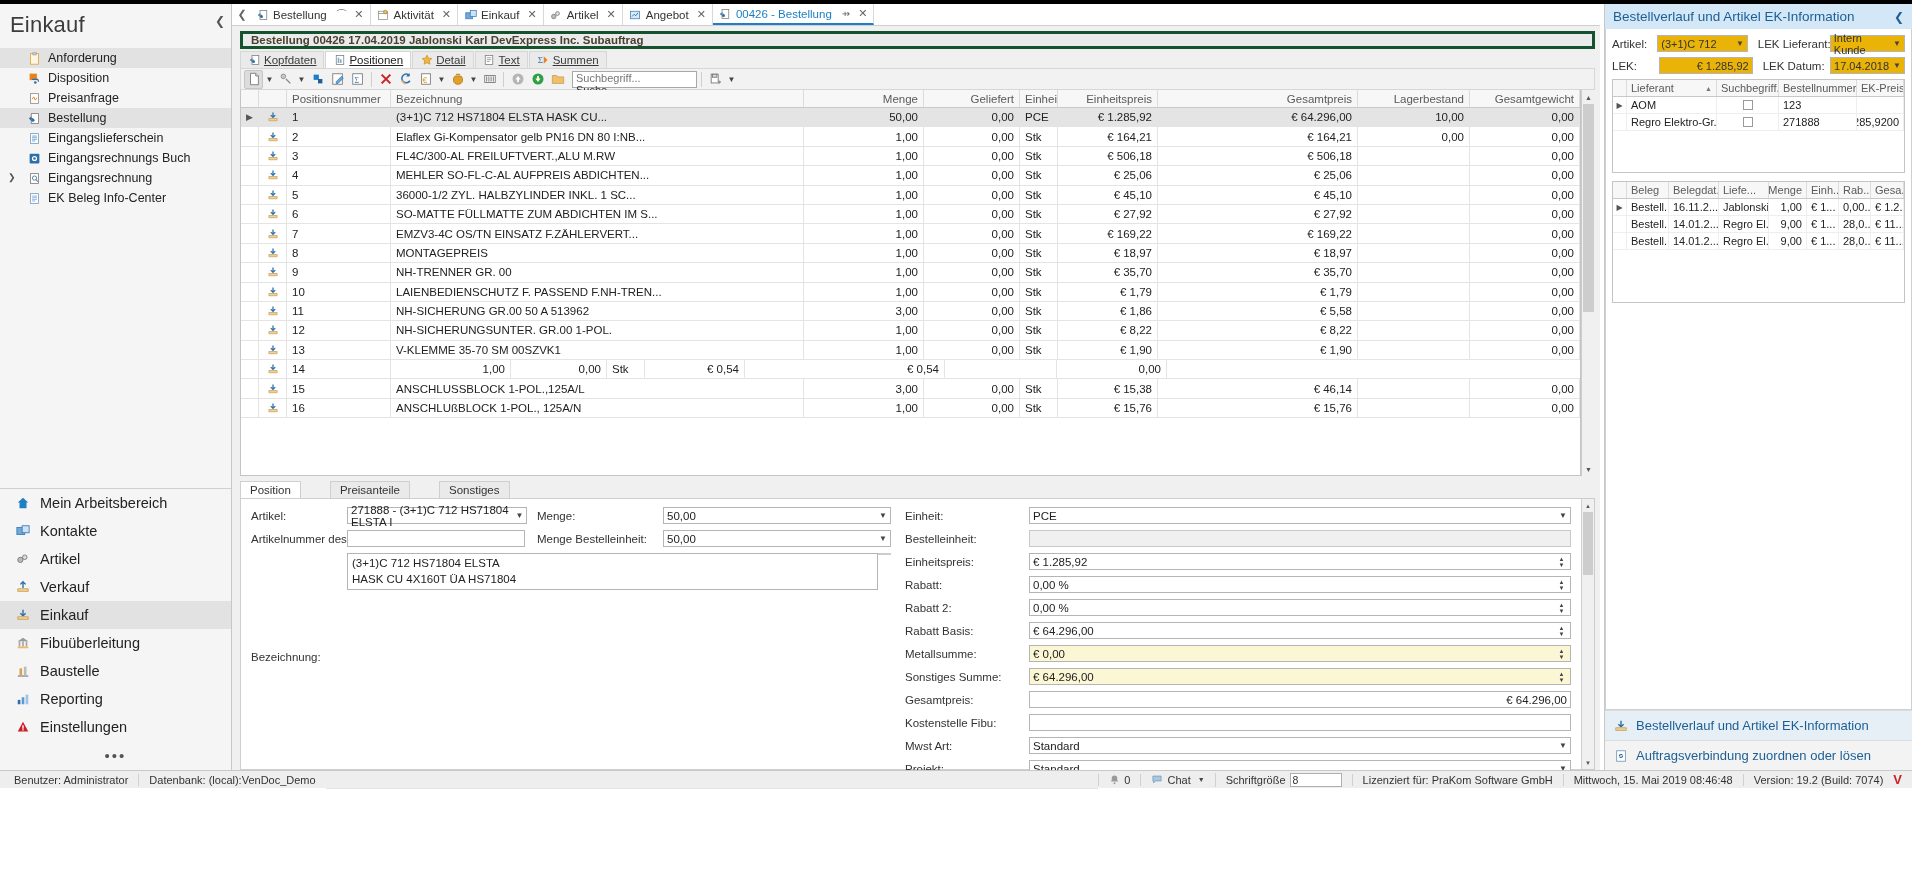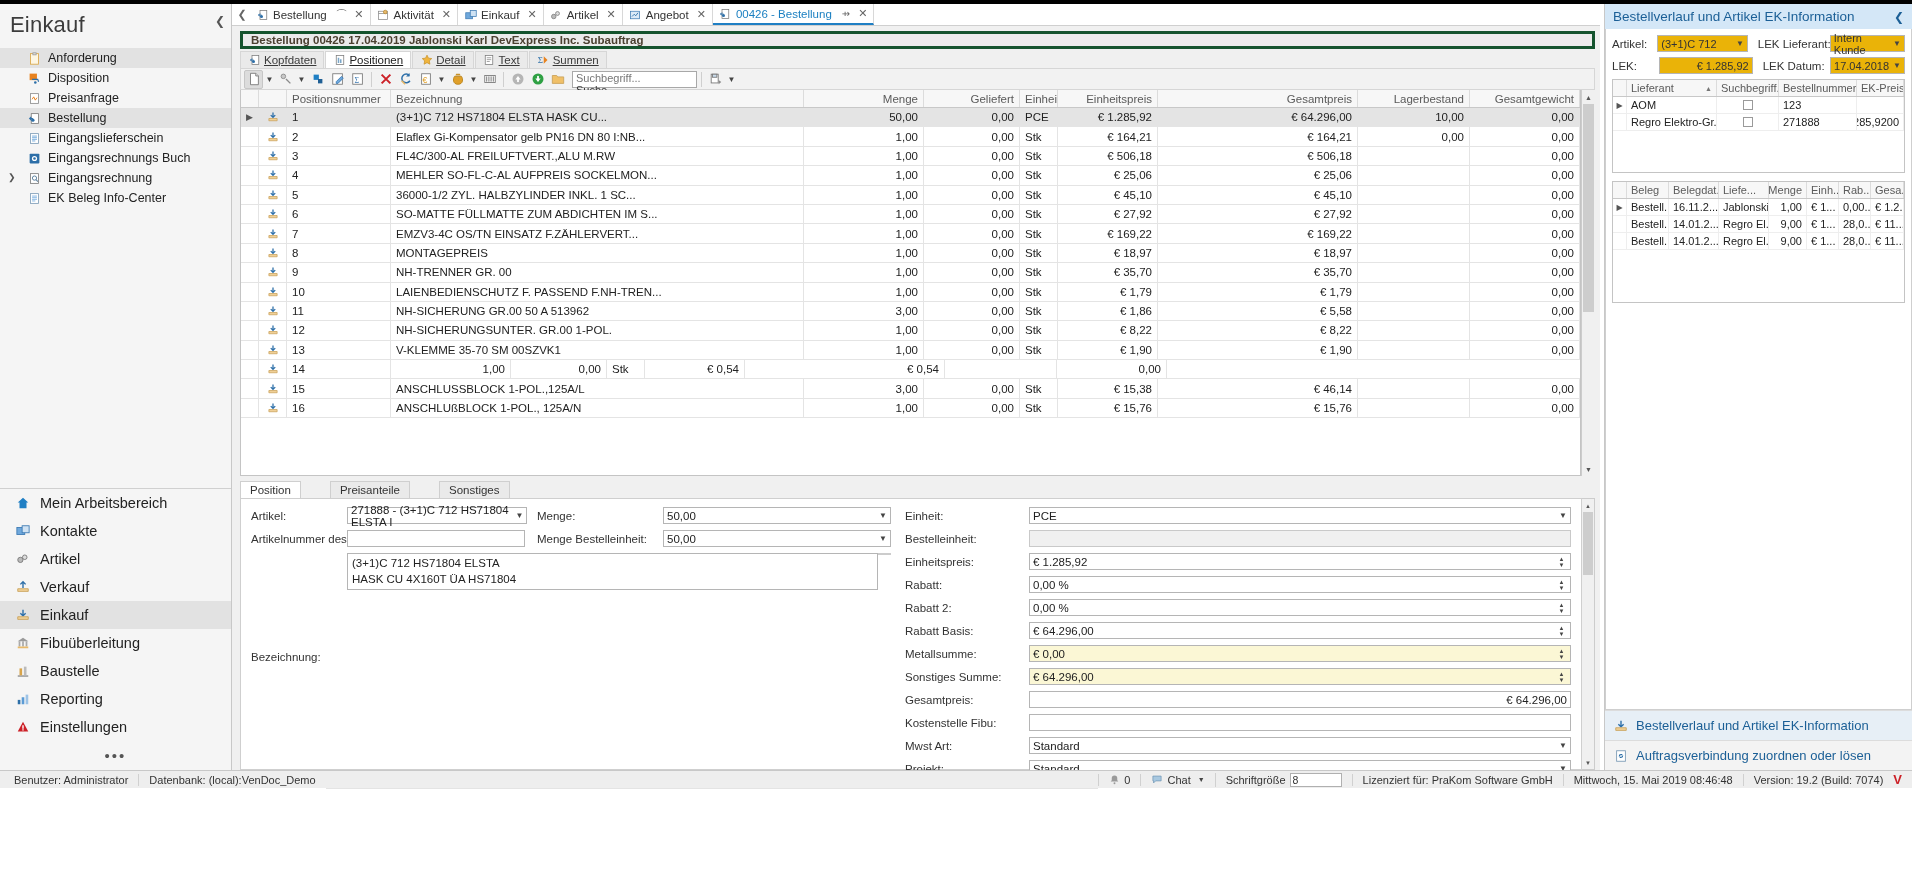--- a/index.html
+++ b/index.html
@@ -707,21 +707,21 @@
                 </div>
                 <div class="grow">
                   <div class="gc c-ind"></div>
                   <div class="gc c-icon">
                     <svg width="12" height="12" viewBox="0 0 16 16">
                       <path d="M8 2v6M5 5.5l3 3 3-3" stroke="#2d6fa8" fill="none" stroke-width="1.7"></path>
                       <path d="M2.5 10h11v3h-11z" fill="#f0d097" stroke="#c9a25a"></path>
                     </svg>
                   </div>
                   <div class="gc c-pos">4</div>
-                  <div class="gc c-bez">MEHLER SO-FL-C-AL    AUFPREIS SOCKELMON...</div>
+                  <div class="gc c-bez">MEHLER SO-FL-C-AL    AUFPREIS ABDICHTEN...</div>
                   <div class="gc c-menge">1,00</div>
                   <div class="gc c-gel">0,00</div>
                   <div class="gc c-einh">Stk</div>
                   <div class="gc c-ep">€ 25,06</div>
                   <div class="gc c-gp">€ 25,06</div>
                   <div class="gc c-lb"></div>
                   <div class="gc c-gg">0,00</div>
                 </div>
                 <div class="grow">
                   <div class="gc c-ind"></div>

